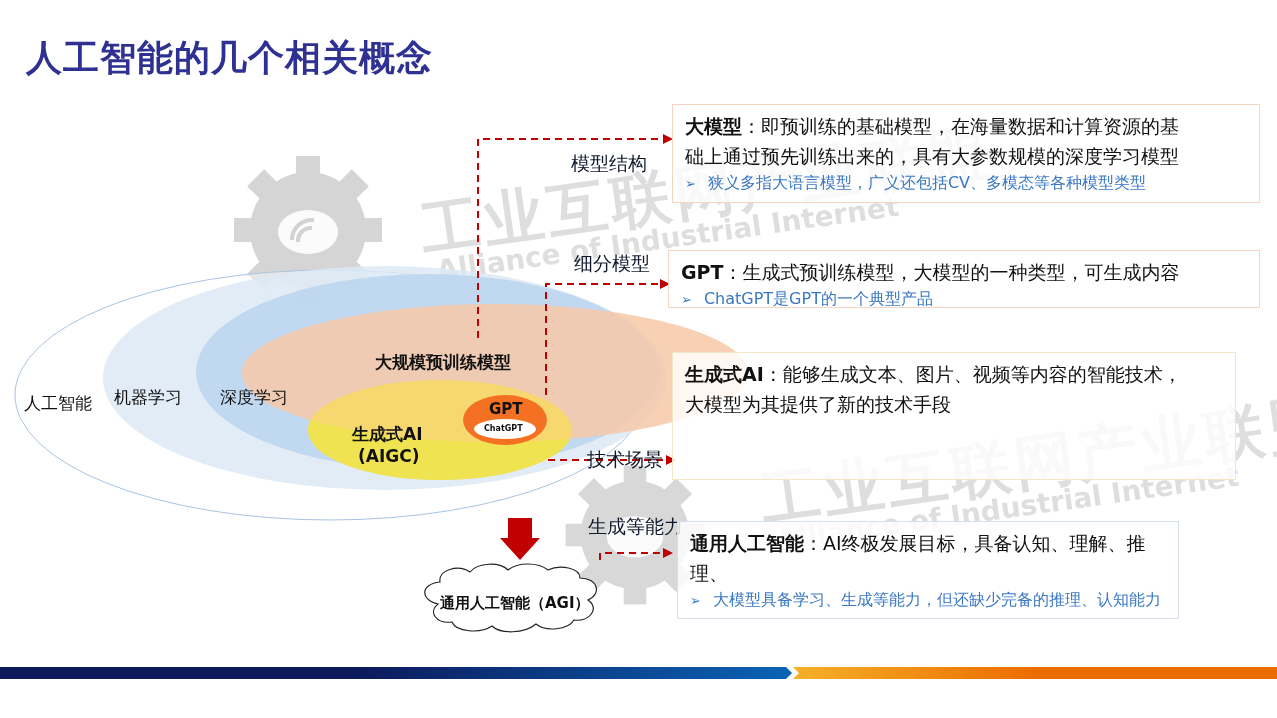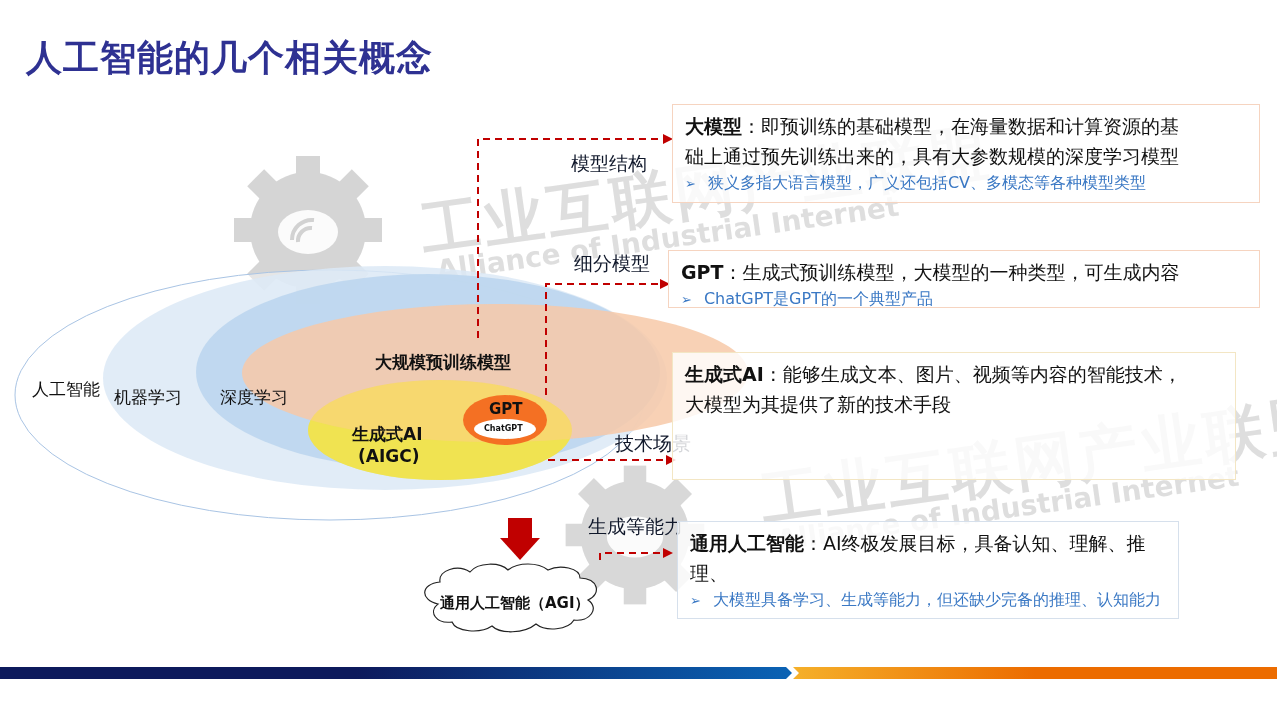--- a/index.html
+++ b/index.html
@@ -92,33 +92,33 @@
   <g fill="#c00000">
     <rect x="508" y="518" width="24" height="20"></rect>
     <polygon points="500,538 540,538 520,560"></polygon>
   </g>
 
   <g fill="#ffffff" stroke="#222" stroke-width="1.2">
     <path d="M438 604 C420 600,420 584,440 582 C438 570,458 564,470 572 C478 562,500 562,508 570 C518 562,538 562,548 570 C560 564,580 568,580 578 C598 578,602 594,588 600 C600 608,590 622,574 620 C568 630,546 632,536 624 C524 634,500 634,492 626 C480 634,456 632,452 622 C436 624,428 612,438 604 Z"></path>
   </g>
 </svg>
 
-<div class="elabel" style="left:24px;top:378px;margin-left:8px;">人工智能</div>
+<div class="elabel" style="left:24px;top:392px;">人工智能</div>
 <div class="elabel" style="left:114px;top:386px;">机器学习</div>
 <div class="elabel" style="left:220px;top:386px;">深度学习</div>
 <div class="elabel b" style="left:375px;top:351px;">大规模预训练模型</div>
 <div class="elabel b" style="left:352px;top:423px;">生成式AI</div>
 <div class="elabel b" style="left:358px;top:446px;">(AIGC)</div>
 <div class="elabel b" style="left:489px;top:400px;font-size:15px;">GPT</div>
 <div class="elabel b" style="left:484px;top:424px;font-size:8px;">ChatGPT</div>
 <div class="elabel b" style="left:440px;top:594px;font-size:15px;">通用人工智能（AGI）</div>
 
 <div class="rlabel" style="left:571px;top:151px;">模型结构</div>
 <div class="rlabel" style="left:574px;top:251px;">细分模型</div>
-<div class="rlabel" style="left:587px;top:431px;margin-left:28px;">技术场景</div>
+<div class="rlabel" style="left:587px;top:447px;">技术场景</div>
 <div class="rlabel" style="left:588px;top:514px;">生成等能力</div>
 
 <div class="box" style="left:672px;top:104px;width:588px;height:99px;border-color:#f6d4c0;padding-top:6px;">
   <div class="main"><b>大模型</b><span>：即预训练的基础模型，在海量数据和计算资源的基</span></div>
   <div class="main">础上通过预先训练出来的，具有大参数规模的深度学习模型</div>
   <div class="sub"><span class="arrowg">➢</span><span>狭义多指大语言模型，广义还包括CV、多模态等各种模型类型</span></div>
 </div>
 
 <div class="box" style="left:668px;top:250px;width:592px;height:58px;border-color:#f6d4c0;padding-top:6px;">
   <div class="main"><b>GPT</b><span>：生成式预训练模型，大模型的一种类型，可生成内容</span></div>

